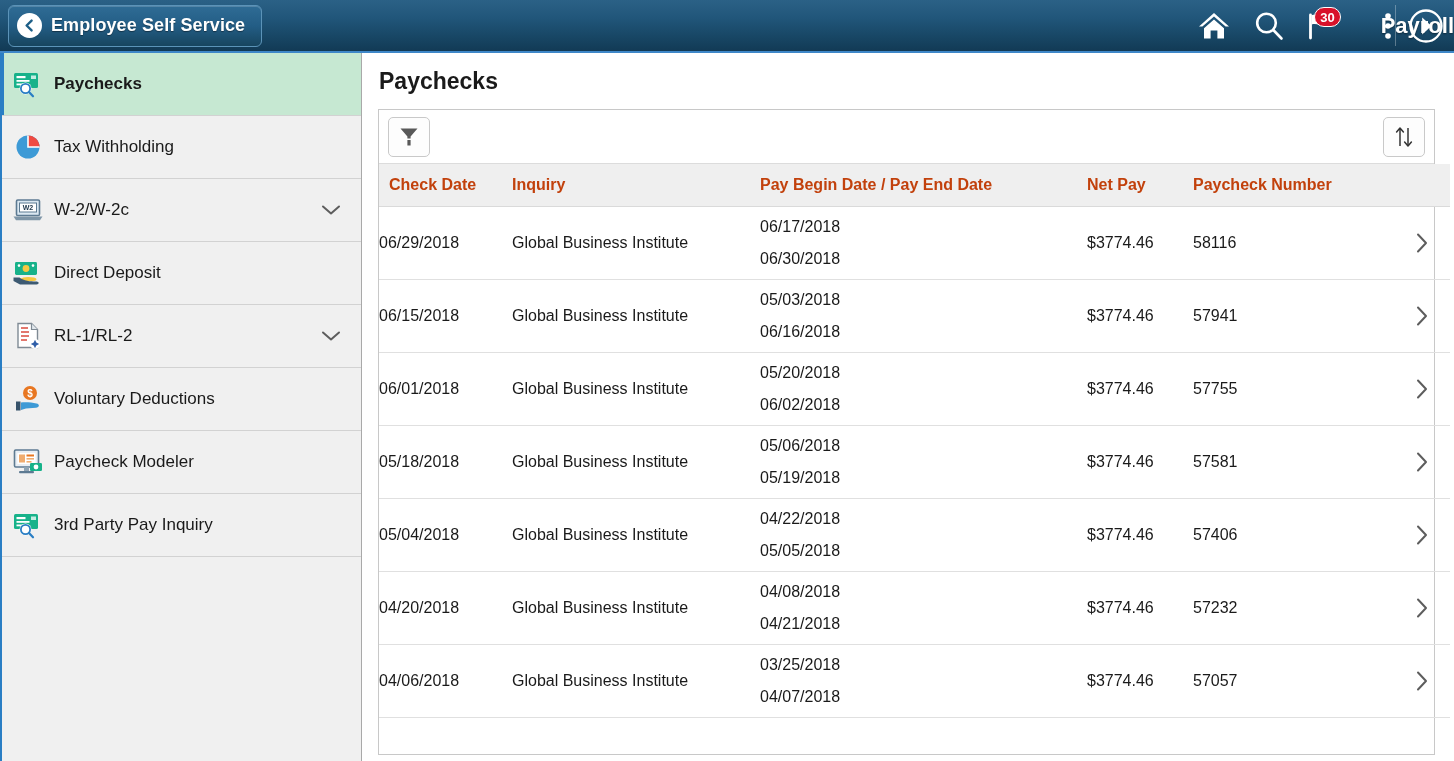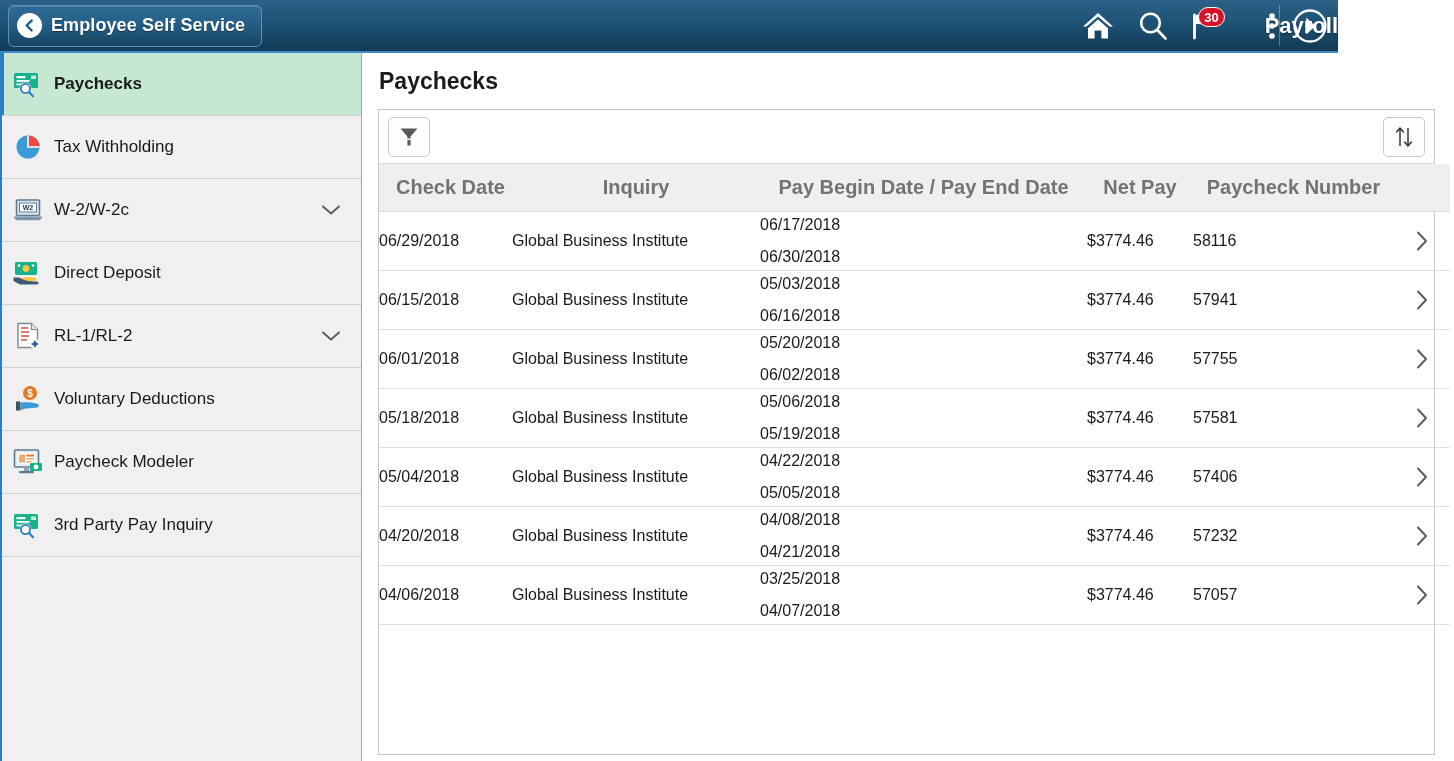--- a/index.html
+++ b/index.html
@@ -6,21 +6,21 @@
   html, body {
     width: 1454px; height: 761px;
     font-family: "Liberation Sans", sans-serif;
     background: #ffffff;
     overflow: hidden;
   }
 
   
   .header {
     position: absolute; top: 0; left: 0;
-    width: 1338px; height: 53px;
+    width: 1454px; height: 53px;
     background: linear-gradient(to bottom, #2b6186 0%, #21567a 35%, #174563 75%, #123a55 100%);
     border-bottom: 2px solid #3e87c8;
     display: flex; align-items: center;
   }
   .back-btn {
     margin-left: 8px;
     height: 42px;
     display: flex; align-items: center;
     padding: 0 16px 0 8px;
     border: 1px solid #5b93b8;
@@ -157,38 +157,38 @@
   }
   .tool-btn svg { display: block; }
   .tool-spacer { flex: 1 1 auto; }
 
   table.paychecks {
     width: 100%; border-collapse: collapse;
     table-layout: fixed;
   }
   table.paychecks thead th {
     background: #efefef;
-    text-align: center;
-    font-size: 20px; font-weight: bold; color: #737373;
+    text-align: left;
+    font-size: 16px; font-weight: bold; color: #c2410c;
     padding: 12px 0 12px 0;
     border-bottom: 1px solid #dadada;
     white-space: nowrap;
   }
   .col-check  { width: 133px; padding-left: 10px !important; }
   .col-comp   { width: 248px; }
   .col-dates  { width: 327px; }
   .col-net    { width: 106px; }
   .col-num    { width: 201px; }
   .col-arrow  { width: 56px; }
 
   table.paychecks tbody td {
     border-bottom: 1px solid #e0e0e0;
     font-size: 16px; color: #1a1a1a;
     vertical-align: middle;
-    height: 59px;
+    height: 73px;
     padding: 0;
   }
   tbody tr:last-child td { border-bottom: 1px solid #e0e0e0; }
   td.c-check { padding-left: 10px; }
   td.c-dates .d1 { display: block; margin-bottom: 14px; }
   td.c-dates .d2 { display: block; }
   td.c-arrow { text-align: center; cursor: pointer; }
   td.c-arrow svg { display: inline-block; vertical-align: middle; }
 </style>
 </head>

